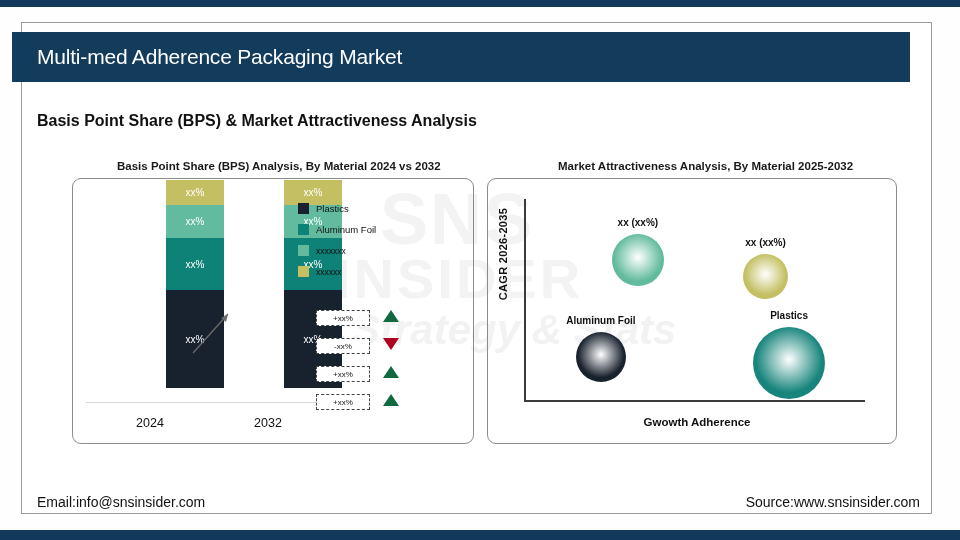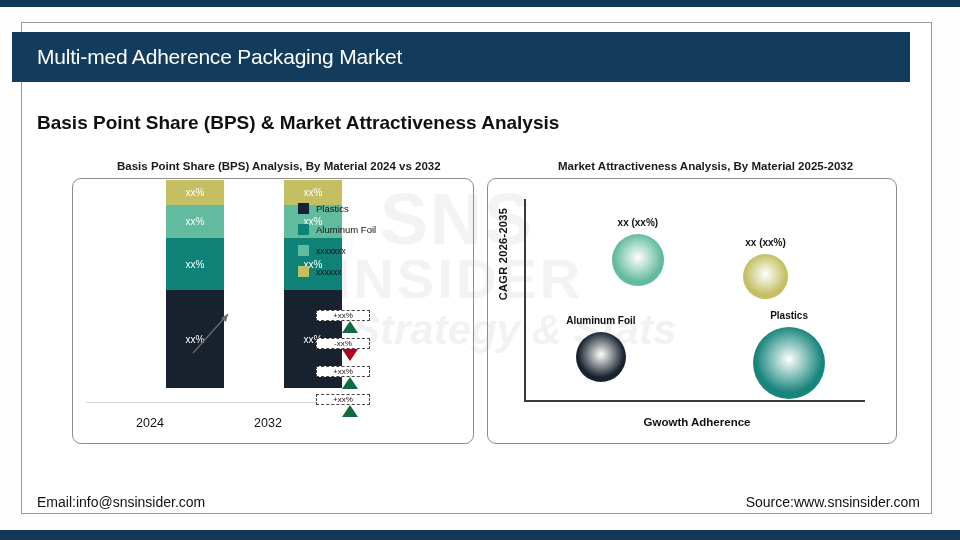--- a/index.html
+++ b/index.html
@@ -21,21 +21,21 @@
 
   .titlebar{
     position:absolute;left:12px;top:32px;width:898px;height:50px;
     background:#133b5c;display:flex;align-items:center;
   }
   .titlebar .t{
     color:#ffffff;font-size:21px;font-weight:normal;margin-left:25px;letter-spacing:-0.2px;
   }
 
   .subtitle{
-    position:absolute;left:37px;top:112px;font-size:19px;font-weight:bold;color:#111;
+    position:absolute;left:37px;top:112px;font-size:16px;font-weight:bold;color:#111;
   }
 
   
   .wm{position:absolute;left:330px;top:178px;width:360px;height:190px;pointer-events:none;
       opacity:1;}
   .wm-row{position:absolute;color:#f3f3f3;font-weight:bold;}
   .wm1{left:50px;top:0px;font-size:72px;letter-spacing:2px;}
   .wm2{left:5px;top:68px;font-size:56px;letter-spacing:3px;}
   .wm3{left:22px;top:128px;font-size:42px;font-style:italic;color:#f2f2f2;}
 
@@ -64,21 +64,21 @@
   .diag{position:absolute;left:118px;bottom:88px;width:44px;height:48px;}
 
   
   .legend{position:absolute;left:298px;top:203px;width:110px;}
   .leg-item{display:flex;align-items:center;margin-bottom:10px;}
   .leg-sw{width:11px;height:11px;margin-right:7px;flex:0 0 auto;}
   .leg-lb{font-size:8.5px;color:#111;white-space:nowrap;}
 
   
   .gbox-wrap{position:absolute;left:316px;top:310px;}
-  .grow{display:flex;align-items:center;height:21px;margin-bottom:7px;flex-direction:column;}
+  .grow{display:flex;align-items:flex-start;height:21px;margin-bottom:7px;}
   .gbox{width:54px;height:16px;border:1px dashed #444;display:flex;align-items:center;
         justify-content:center;font-size:8px;color:#111;background:#fff;box-sizing:border-box;}
   .tri{margin-left:13px;width:0;height:0;}
   .tri.up{border-left:8px solid transparent;border-right:8px solid transparent;border-bottom:12px solid #0f6b3f;}
   .tri.down{border-left:8px solid transparent;border-right:8px solid transparent;border-top:12px solid #b00020;}
 
   
   .bub{position:absolute;left:487px;top:178px;width:410px;height:266px;}
   .axis-v{position:absolute;left:37px;top:21px;width:1.5px;height:202px;background:#3a3a3a;}
   .axis-h{position:absolute;left:37px;top:222px;width:341px;height:1.5px;background:#3a3a3a;}

